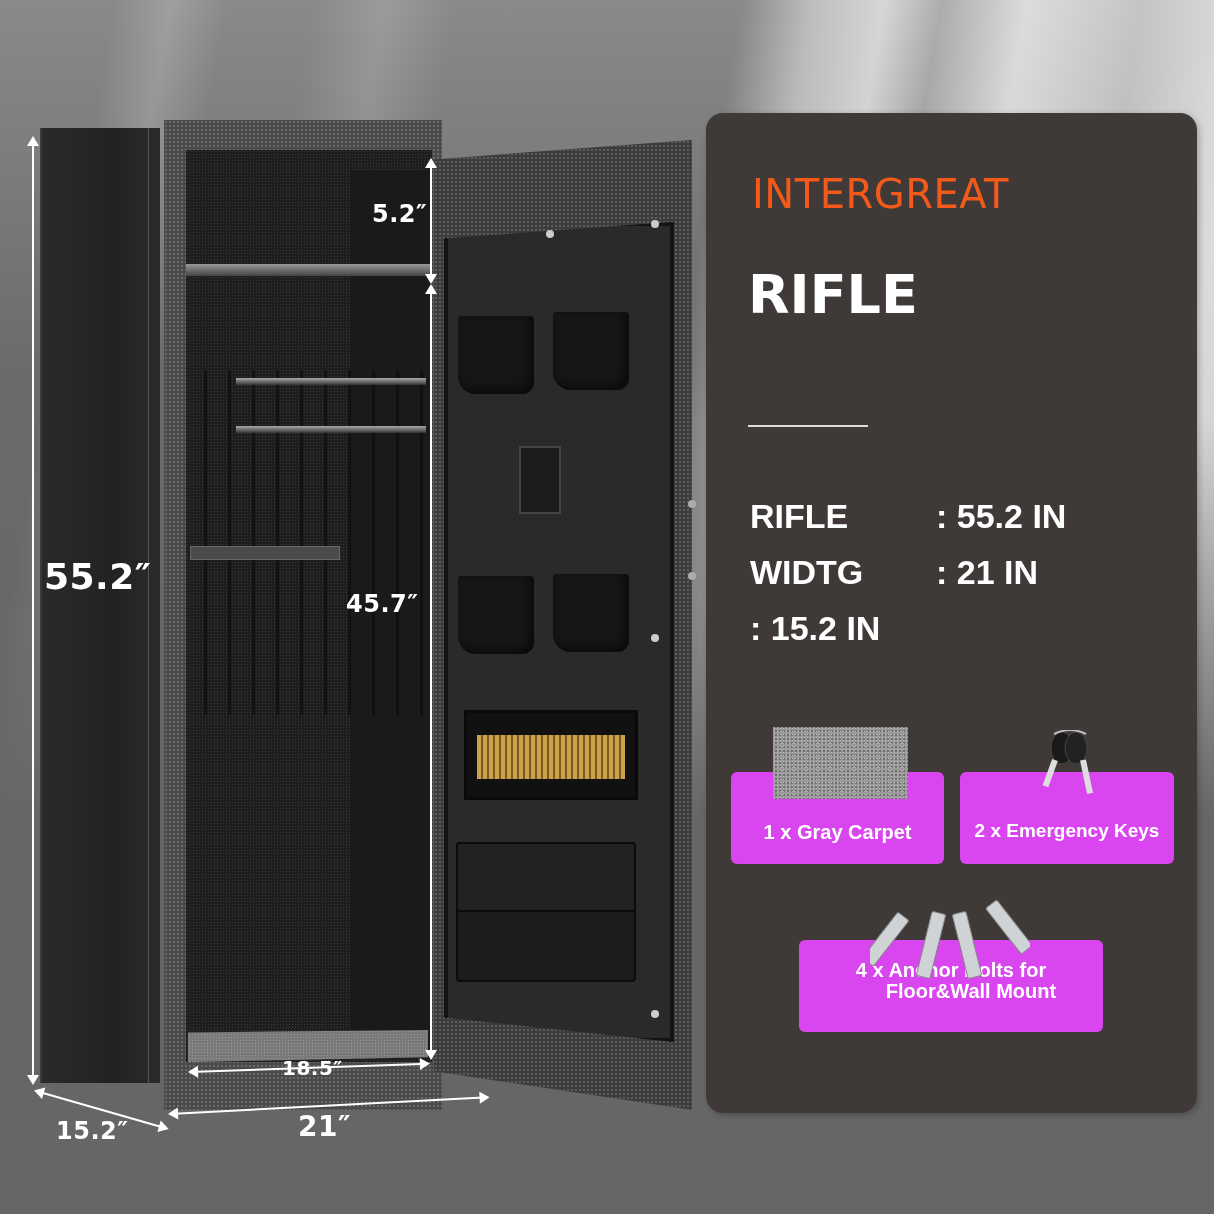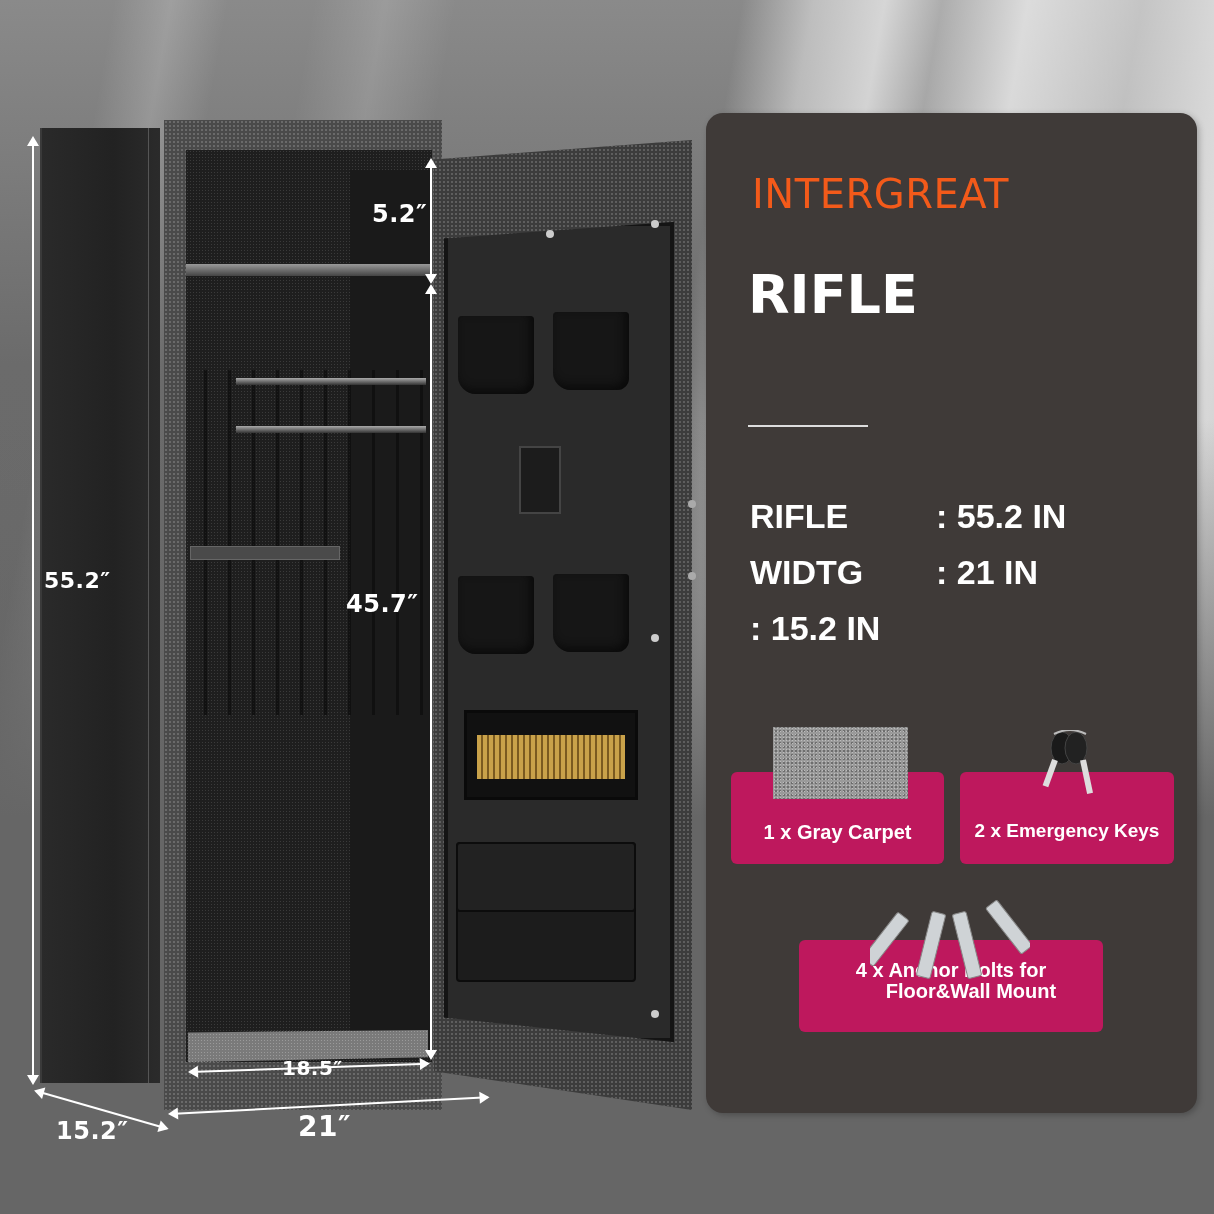--- a/index.html
+++ b/index.html
@@ -140,21 +140,21 @@
   }
   .divider { position: absolute; left: 42px; top: 312px; width: 120px; height: 2px; background: #ddd; }
   .spec-row {
     position: absolute; left: 44px; color: #fff; font-family: "Liberation Sans", sans-serif;
     font-weight: bold; font-size: 34px; display: flex;
   }
   .spec-key { width: 186px; }
   .spec-val { white-space: nowrap; }
 
   .acc-box {
-    position: absolute; background: #be185d; border-radius: 6px; color: #fff;
+    position: absolute; background: #d946ef; border-radius: 6px; color: #fff;
     font-family: "Liberation Sans", sans-serif; font-weight: bold;
     display: flex; align-items: flex-end; justify-content: center; text-align: center;
   }
   .carpet-img {
     position: absolute; left: 773px; top: 727px; width: 135px; height: 72px;
     background: #9a9a9a;
     background-image: radial-gradient(#bdbdbd 0.8px, transparent 1px), radial-gradient(#6e6e6e 0.8px, transparent 1px);
     background-size: 3px 3px, 4px 4px; background-position: 0 0, 1px 2px;
   }
   .keys-img { position: absolute; left: 1040px; top: 730px; width: 60px; height: 72px; }
@@ -192,21 +192,21 @@
       <div class="pouch-flap"></div>
     </div>
   <div class="screw" style="left:546px; top:230px;"></div>
   <div class="screw" style="left:651px; top:220px;"></div>
   <div class="screw" style="left:651px; top:634px;"></div>
   <div class="screw" style="left:651px; top:1010px;"></div>
   <div class="screw" style="left:688px; top:500px; background:#aaa;"></div>
   <div class="screw" style="left:688px; top:572px; background:#aaa;"></div>
 
   <div class="dim-line-v" style="left:32px; top:138px; height:945px;"></div>
-  <div class="dim-label" style="left:44px; top:568px; font-size:22px;">55.2″</div>
+  <div class="dim-label" style="left:44px; top:556px; font-size:36px;">55.2″</div>
 
   <div class="dim-line-v" style="left:430px; top:160px; height:122px;"></div>
   <div class="dim-label" style="left:372px; top:200px; font-size:24px;">5.2″</div>
 
   <div class="dim-line-v" style="left:430px; top:286px; height:772px;"></div>
   <div class="dim-label" style="left:346px; top:590px; font-size:24px;">45.7″</div>
 
   <div class="dim-line-h" style="left:190px; top:1071px; width:238px; transform:rotate(-2deg);"></div>
   <div class="dim-label" style="left:282px; top:1056px; font-size:20px;">18.5″</div>
 

